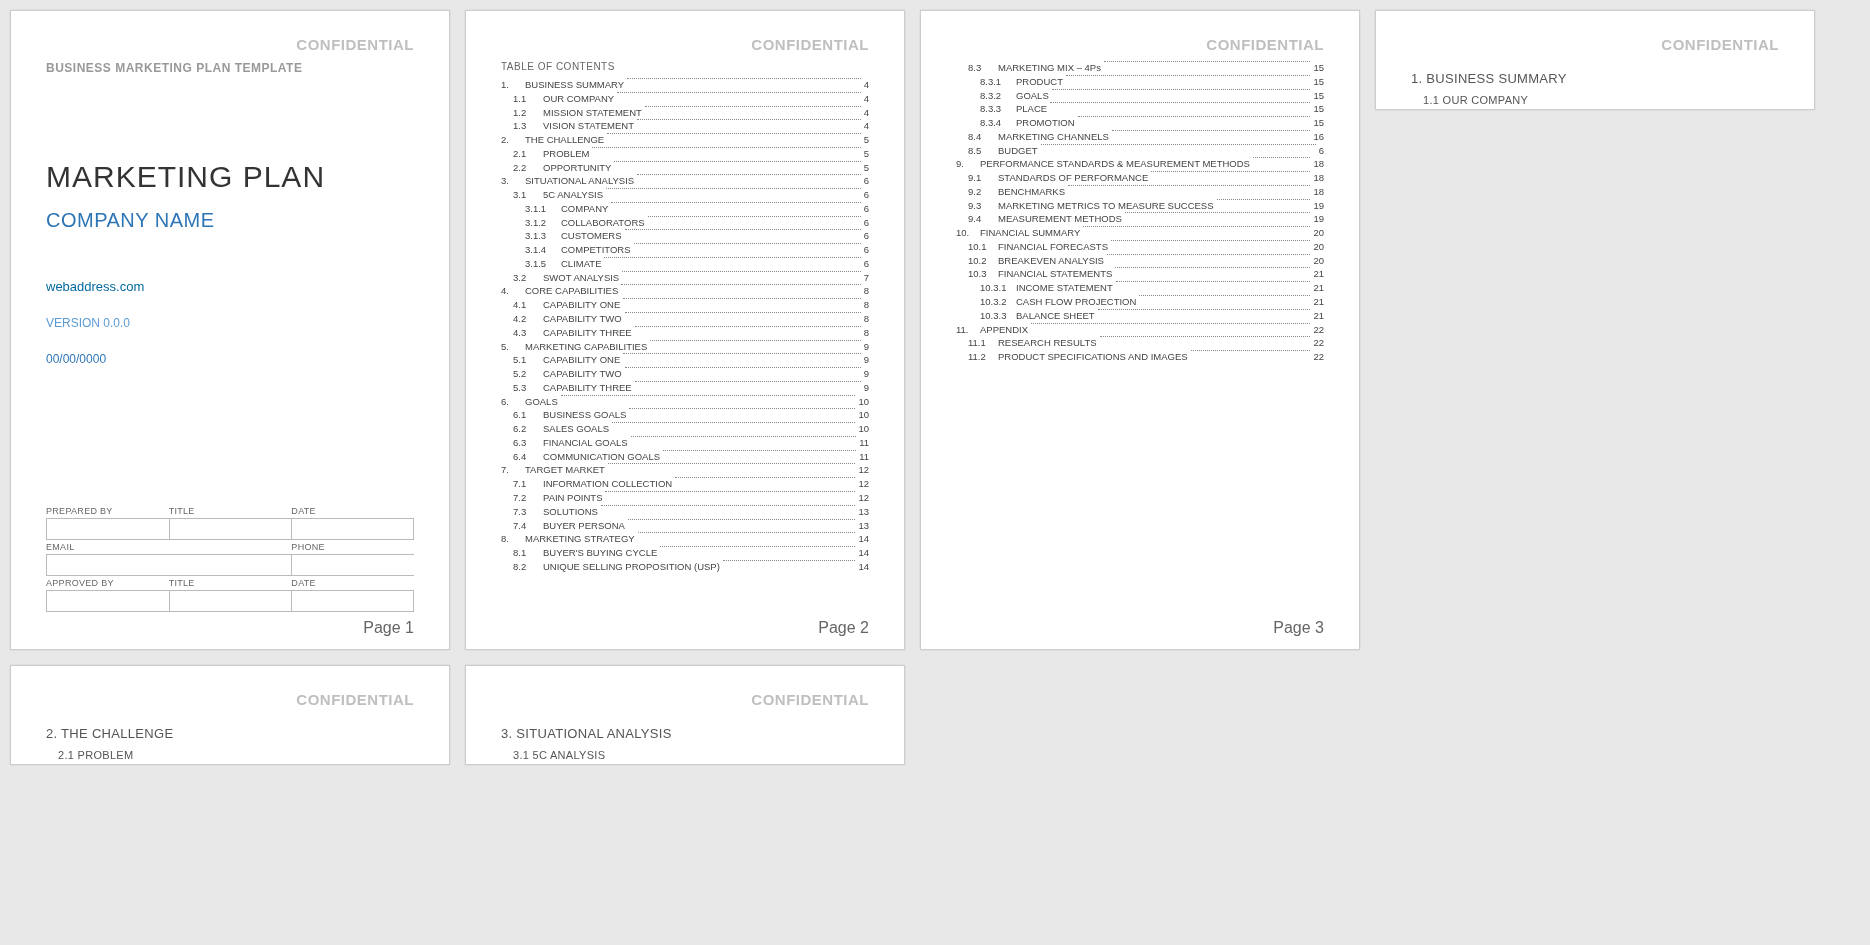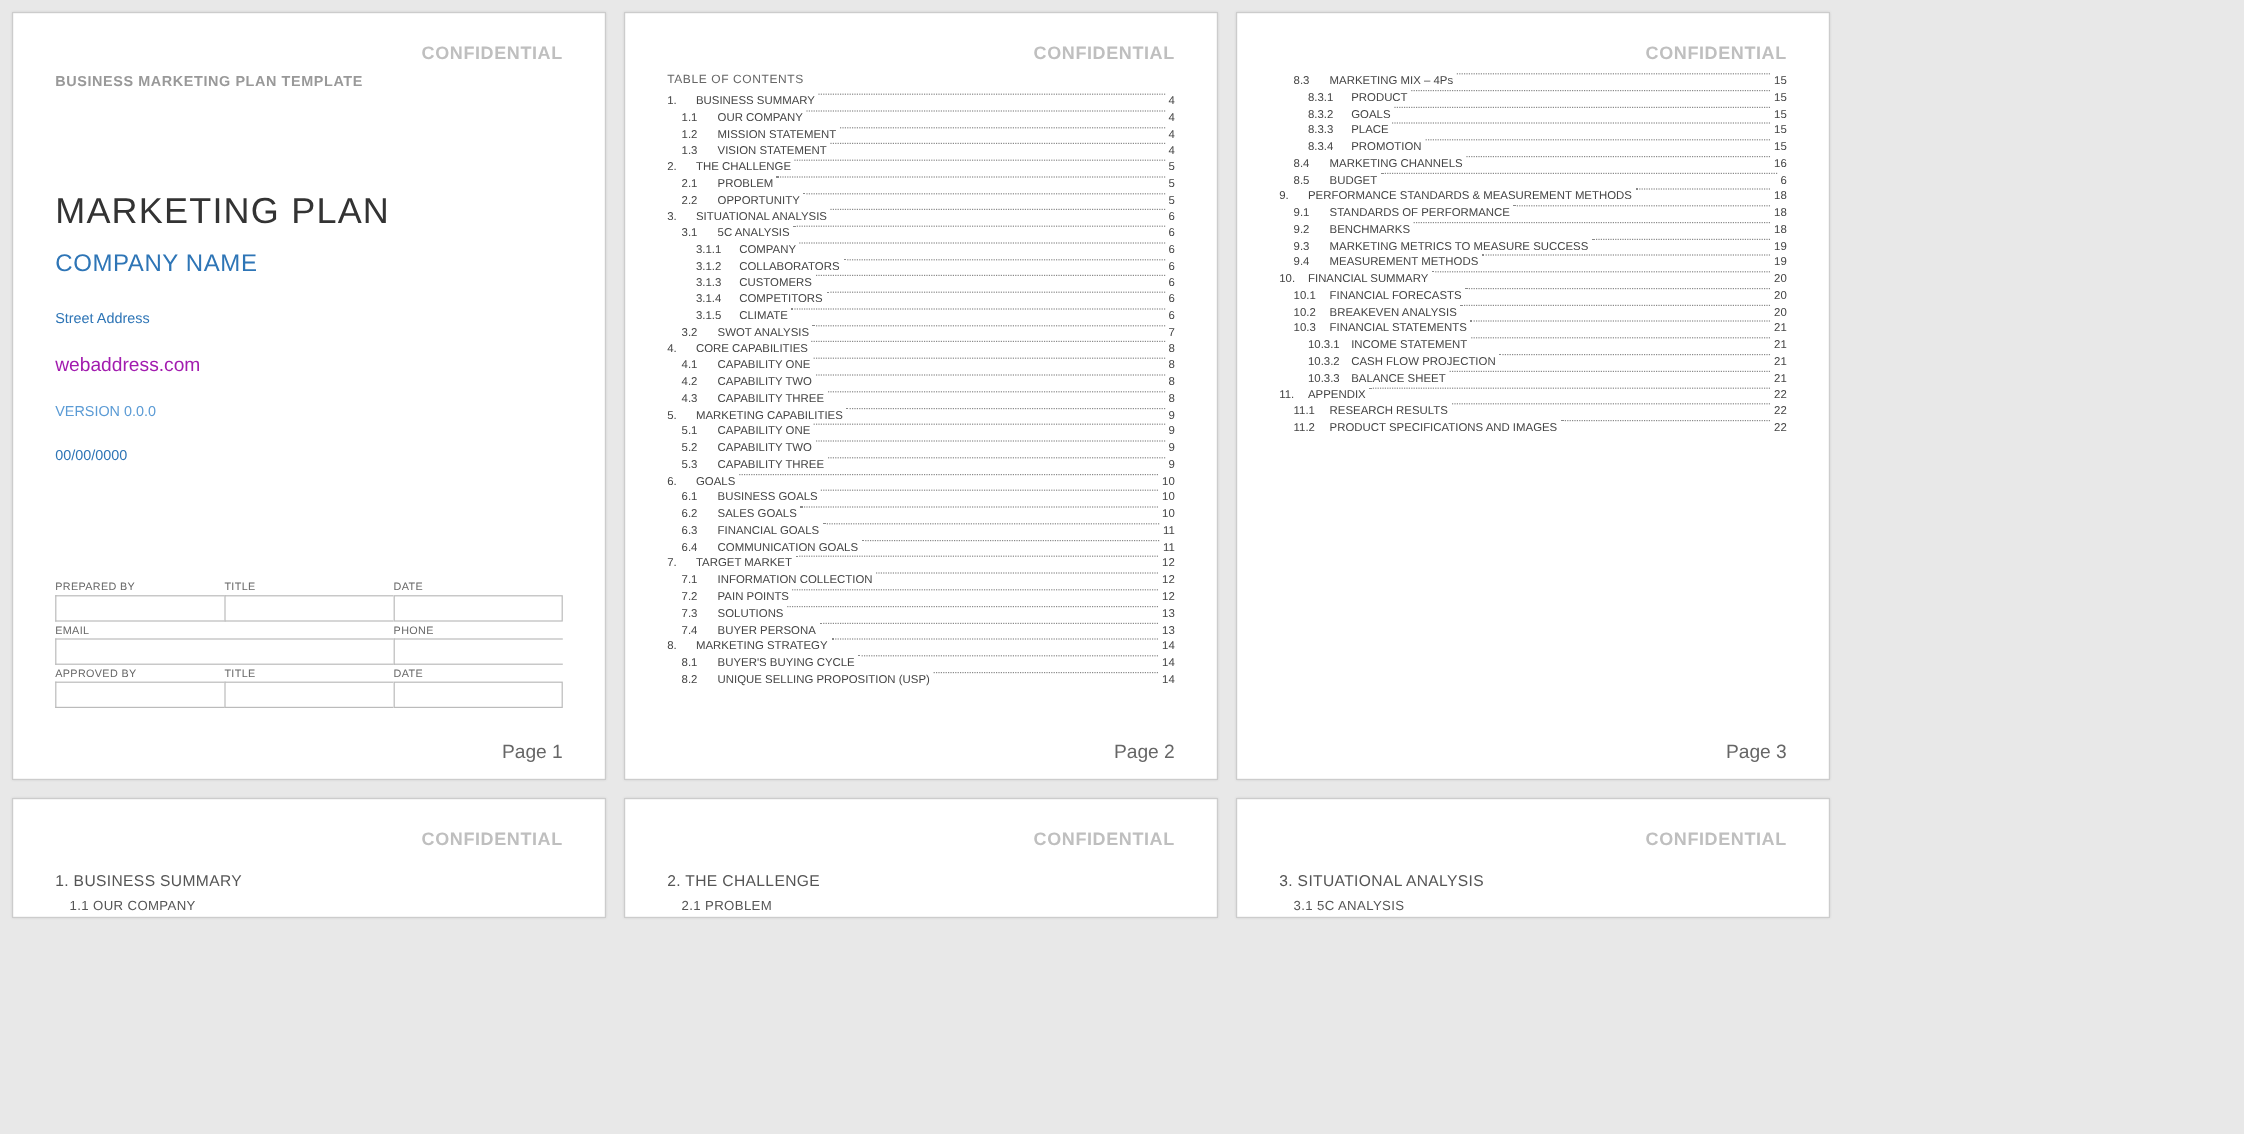--- a/index.html
+++ b/index.html
@@ -1,25 +1,25 @@
 <!DOCTYPE html>
 <html><head>
 <meta charset="utf-8">
 <style>
 *{box-sizing:border-box;margin:0;padding:0}
 body{background:#e8e8e8;font-family:Arial,Helvetica,sans-serif;padding:10px;overflow-x:auto}
 .pages{display:flex;flex-wrap:wrap;gap:15px;justify-content:flex-start}
-.page{background:#fff;width:495px;height:640px;border:1px solid #ccc;padding:25px 35px 22px 35px;position:relative;box-shadow:0 0 2px rgba(0,0,0,.1);display:flex;flex-direction:column}
+.page{background:#fff;width:440px;height:640px;border:1px solid #ccc;padding:25px 35px 0 35px;position:relative;box-shadow:0 0 2px rgba(0,0,0,.1);display:flex;flex-direction:column}
 .confidential{position:absolute;top:25px;right:35px;color:#bfbfbf;font-weight:bold;font-size:15px;letter-spacing:.5px}
 .page-num{position:absolute;bottom:12px;right:35px;color:#666;font-size:16px}
 .template-label{color:#999;font-weight:bold;letter-spacing:.5px;font-size:12px;margin-top:25px}
 .title{font-size:30px;color:#333;font-weight:400;letter-spacing:1px;margin-top:85px}
 .company{color:#2e75b6;font-size:20px;margin-top:15px;letter-spacing:.5px}
 .addr{color:#2e75b6;font-size:12px;margin-top:25px;line-height:1.4}
-.web{color:#a21caf;font-size:16px;margin-top:22px}
+.web{color:#0369a1;font-size:13px;margin-top:22px}
 .version{color:#5b9bd5;font-size:12px;margin-top:22px}
 .date{color:#2e75b6;font-size:12px;margin-top:22px}
 .form-area{margin-top:auto;margin-bottom:35px}
 .form-row{display:flex;gap:0;margin-bottom:2px}
 .form-cell{flex:1}
 .form-label{font-size:9px;color:#666;margin-bottom:2px;letter-spacing:.3px}
 .form-box{border:1px solid #bbb;height:22px;background:#fff}
 .form-row .form-cell:first-child .form-box{border-right:none}
 .form-row .form-cell:nth-child(2) .form-box{border-right:none}
 .toc-title{font-size:10px;color:#666;letter-spacing:.5px;margin-top:25px;margin-bottom:6px}
@@ -43,21 +43,20 @@
 <body>
 
 <div class="pages">
 
 <div class="page">
   <div class="confidential">CONFIDENTIAL</div>
   <div class="template-label">BUSINESS MARKETING PLAN TEMPLATE</div>
   <div class="title">MARKETING PLAN</div>
   <div class="company">COMPANY NAME</div>
   <div class="addr">
-    <div>Street Address</div>
   </div>
   <div class="web">webaddress.com</div>
   <div class="version">VERSION 0.0.0</div>
   <div class="date">00/00/0000</div>
 
   <div class="form-area">
     <div class="form-row">
       <div class="form-cell">
             <div class="form-label">PREPARED BY</div>
             <div class="form-box"></div>

